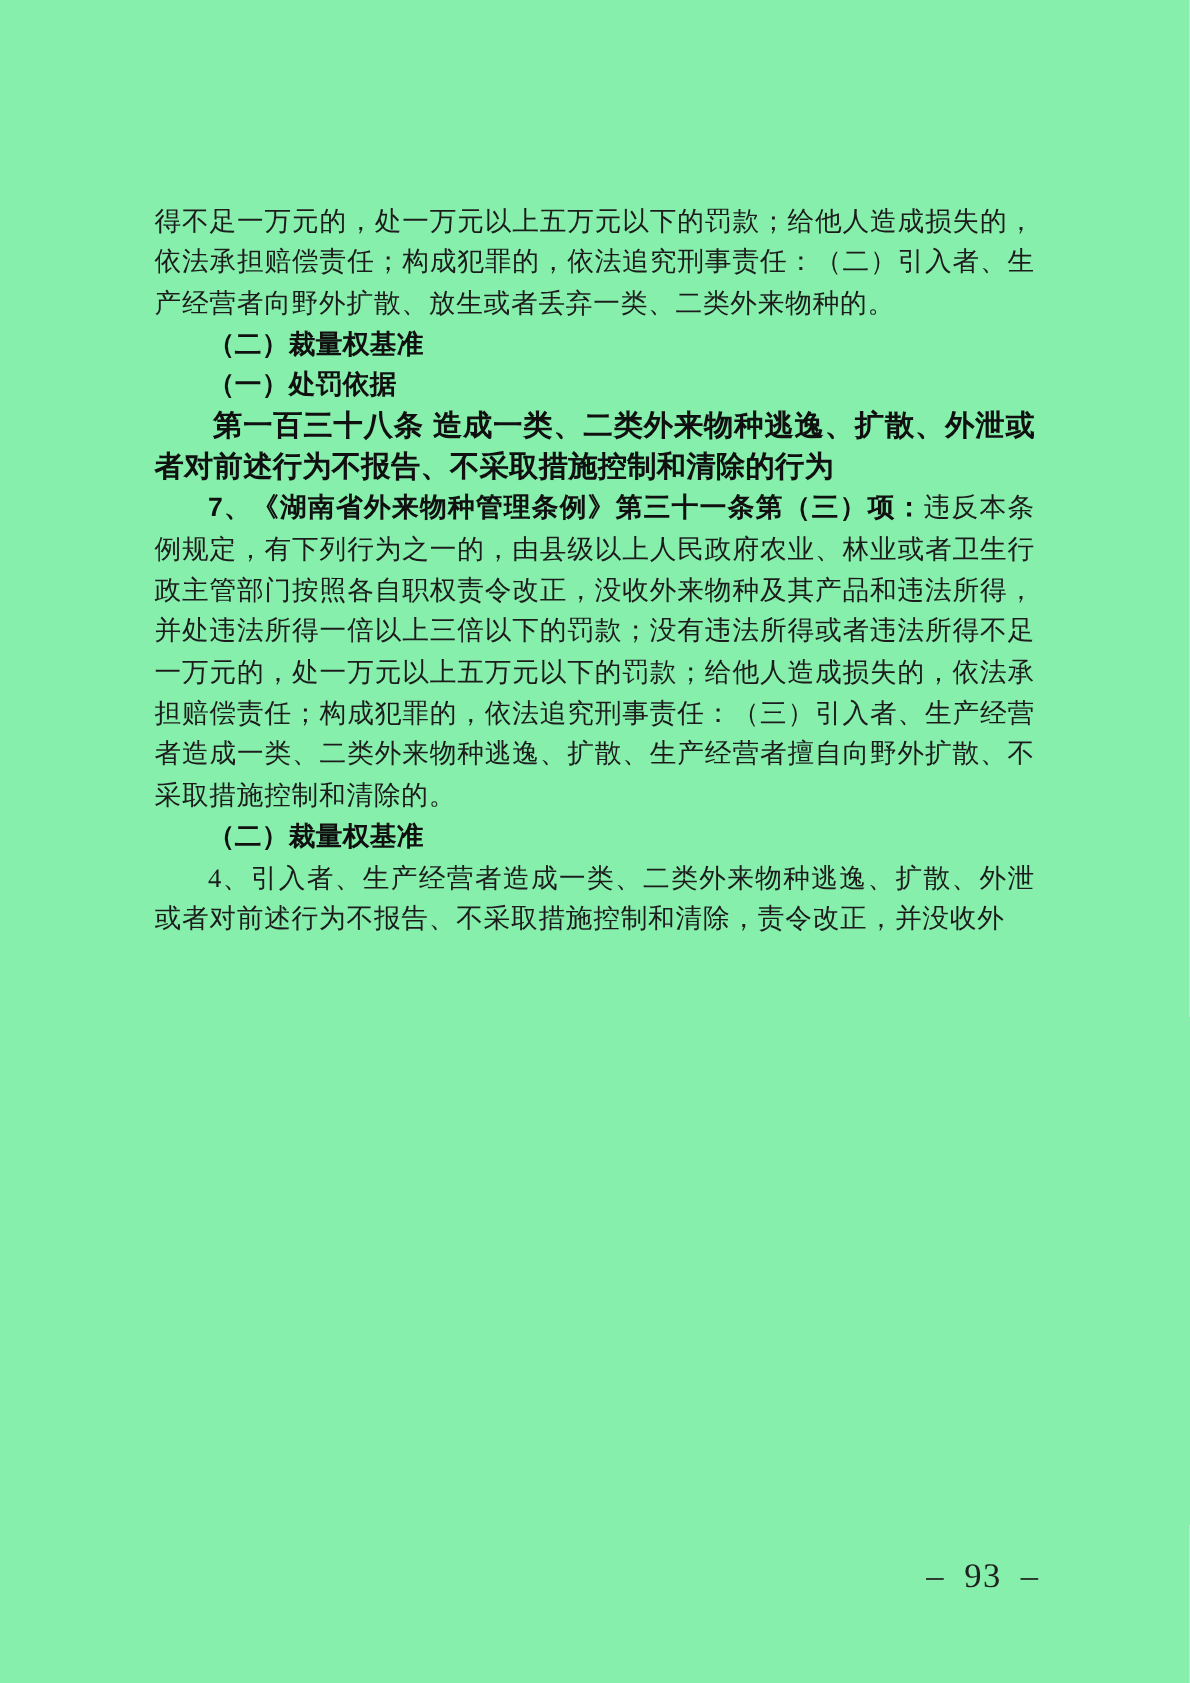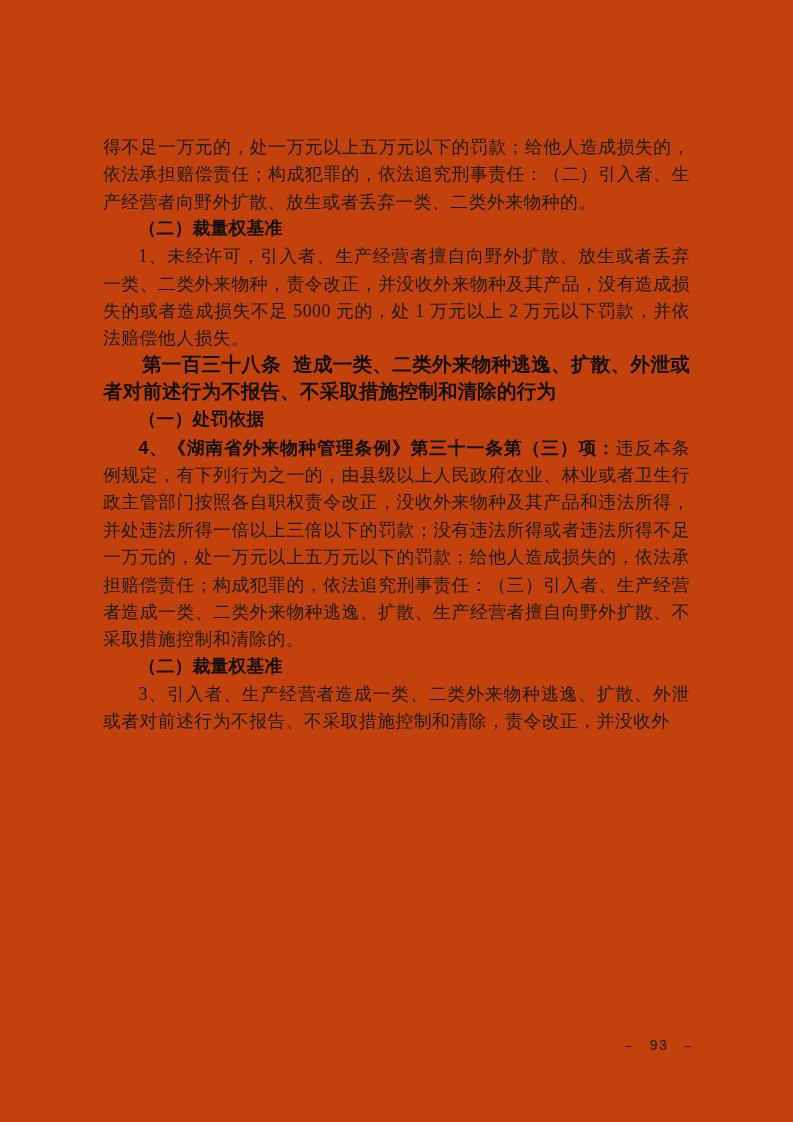--- a/index.html
+++ b/index.html
@@ -5,21 +5,21 @@
   html, body {
     margin: 0;
     padding: 0;
     background: #e8e8e8;
   }
   .page {
     position: relative;
     width: 793px;
     height: 1122px;
     margin: 0 auto;
-    background: #c2410c;
+    background: #86efac;
     overflow: hidden;
     font-family: "Liberation Serif", "DejaVu Serif", serif;
     color: #1c1c1c;
   }
   .content {
     position: absolute;
     top: 134px;
     left: 103px;
     width: 587px;
     font-size: 17.8px;
@@ -29,68 +29,67 @@
     text-justify: inter-character;
   }
   .content p {
     margin: 0;
     padding: 0;
   }
   p.indent {
     text-indent: 2em;
   }
   p.heading {
-    font-family: Liberation Mono, monospace;
+    font-family: Liberation Sans, sans-serif;
     font-weight: bold;
     color: #101010;
     letter-spacing: 0.2px;
   }
   p.heading-article {
     font-size: 19.5px;
     line-height: 27.35px;
   }
   .lead-bold {
     font-family: "Liberation Sans", "DejaVu Sans", sans-serif;
     font-weight: bold;
     color: #101010;
   }
   .page-number {
     position: absolute;
     top: 1038px;
     right: 100px;
-    font-size: 14px;
+    font-size: 23px;
     letter-spacing: 1px;
     word-spacing: 6px;
     color: #202020;
-    font-family: Liberation Mono, monospace;
+    font-family: Liberation Serif, serif;
   }
 </style>
 </head>
 <body>
 
 <div class="page">
   <div class="content">
 
     <p class="body">得不足一万元的，处一万元以上五万元以下的罚款；给他人造成损失的，依法承担赔偿责任；构成犯罪的，依法追究刑事责任：（二）引入者、生产经营者向野外扩散、放生或者丢弃一类、二类外来物种的。</p>
 
     <p class="heading indent">（二）裁量权基准</p>
 
-    <p class="body indent">1、未经许可，引入者、生产经营者擅自向野外扩散、放生或者丢弃一类、二类外来物种，责令改正，并没收外来物种及其产品，没有造成损失的或者造成损失不足 5000 元的，处 1 万元以上 2 万元以下罚款，并依法赔偿他人损失。</p>
 
 
 
+    <p class="heading indent">（一）处罚依据</p>
+
     <p class="heading heading-article indent">第一百三十八条 造成一类、二类外来物种逃逸、扩散、外泄或者对前述行为不报告、不采取措施控制和清除的行为</p>
 
-    <p class="heading indent">（一）处罚依据</p>
-
     <p class="body indent">
-      <span class="lead-bold">4、《湖南省外来物种管理条例》第三十一条第（三）项：</span><span>违反本条例规定，有下列行为之一的，由县级以上人民政府农业、林业或者卫生行政主管部门按照各自职权责令改正，没收外来物种及其产品和违法所得，并处违法所得一倍以上三倍以下的罚款；没有违法所得或者违法所得不足一万元的，处一万元以上五万元以下的罚款；给他人造成损失的，依法承担赔偿责任；构成犯罪的，依法追究刑事责任：（三）引入者、生产经营者造成一类、二类外来物种逃逸、扩散、生产经营者擅自向野外扩散、不采取措施控制和清除的。</span>
+      <span class="lead-bold">7、《湖南省外来物种管理条例》第三十一条第（三）项：</span><span>违反本条例规定，有下列行为之一的，由县级以上人民政府农业、林业或者卫生行政主管部门按照各自职权责令改正，没收外来物种及其产品和违法所得，并处违法所得一倍以上三倍以下的罚款；没有违法所得或者违法所得不足一万元的，处一万元以上五万元以下的罚款；给他人造成损失的，依法承担赔偿责任；构成犯罪的，依法追究刑事责任：（三）引入者、生产经营者造成一类、二类外来物种逃逸、扩散、生产经营者擅自向野外扩散、不采取措施控制和清除的。</span>
     </p>
 
     <p class="heading indent">（二）裁量权基准</p>
 
 
-    <p class="body indent">3、引入者、生产经营者造成一类、二类外来物种逃逸、扩散、外泄或者对前述行为不报告、不采取措施控制和清除，责令改正，并没收外</p>
+    <p class="body indent">4、引入者、生产经营者造成一类、二类外来物种逃逸、扩散、外泄或者对前述行为不报告、不采取措施控制和清除，责令改正，并没收外</p>
 
   </div>
 
   <div class="page-number">– 93 –</div>
 </div>
 
 </body></html>

